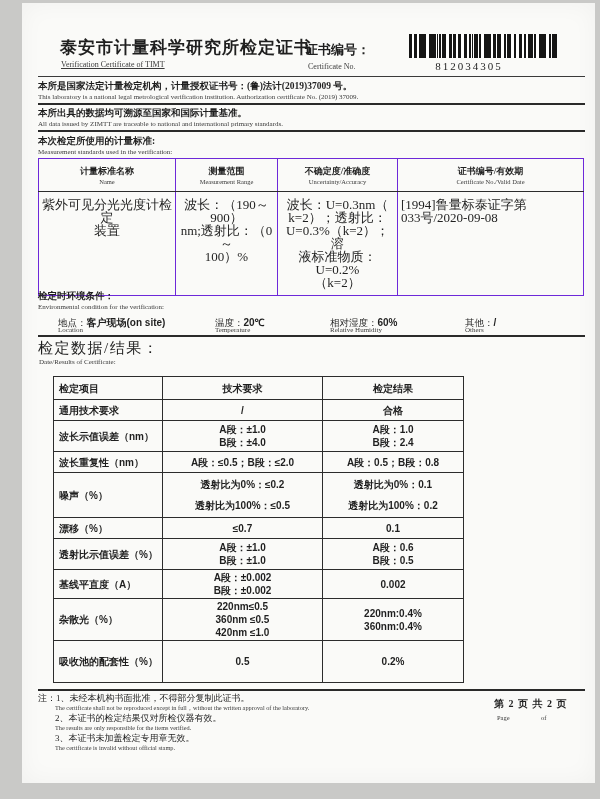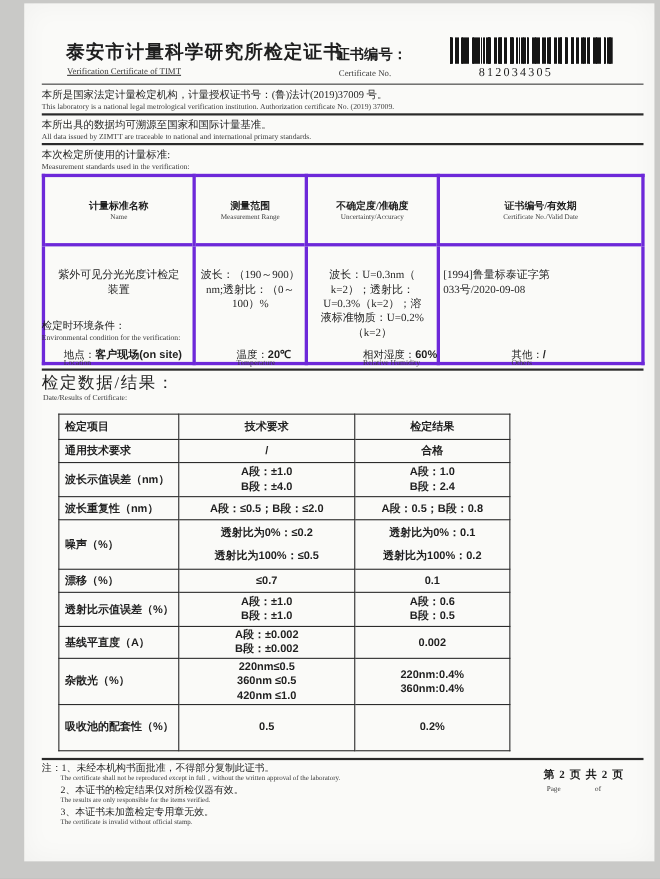--- a/index.html
+++ b/index.html
@@ -17,30 +17,30 @@
   .barcode{left:409px;top:34px;width:148px;height:24px;background-color:#fff;
     background-image:
       repeating-linear-gradient(90deg,#151515 0 2px,transparent 2px 5px),
       repeating-linear-gradient(90deg,#151515 0 1px,transparent 1px 7px),
       repeating-linear-gradient(90deg,#151515 0 3px,transparent 3px 11px);}
   .certno-value{left:409px;top:60px;width:120px;text-align:center;font-size:11px;letter-spacing:2px;}
   
   .rule{left:38px;width:547px;background:#3a3a3a;height:1px;}
   .rule.thick{height:2px;background:#2a2a2a;}
   
-  .stmt-cn{left:38px;font-size:9.5px;font-weight:400;}
+  .stmt-cn{left:38px;font-size:9.5px;font-weight:700;}
   .stmt-en{left:38px;font-size:7px;color:#3a3a3a;}
   
   table{border-collapse:collapse;table-layout:fixed;}
   .std-table{left:38px;top:158px;}
-  .std-table th,.std-table td{border:3px solid #6d28d9;padding:20px 3px;vertical-align:top;}
+  .std-table th,.std-table td{border:1px solid #6d28d9;padding:6px 3px;vertical-align:top;}
   .std-table th{border-bottom:1.5px solid #2c2c2c;}
   .h-cn{font-size:9px;font-weight:600;text-align:center;}
   .h-en{font-size:6.5px;font-weight:400;color:#3a3a3a;text-align:center;}
-  .std-cell{font-size:10px;text-align:center;white-space:pre-line;line-height:13px;margin-left:36px;}
+  .std-cell{font-size:13px;text-align:center;white-space:pre-line;line-height:13px;margin-left:36px;}
   .std-cell.left{text-align:left;}
   .std-table tbody tr{height:96px;}
   
   .env-label{font-size:9.5px;}
   .env-value{font-family:"Liberation Sans",sans-serif;font-weight:700;font-size:10px;}
   .env-en{font-size:7px;color:#3a3a3a;}
   
   .res-title{left:38px;top:339px;font-size:15px;letter-spacing:1.5px;}
   .res-title-en{left:39px;top:358px;font-size:7px;color:#3a3a3a;}
   

